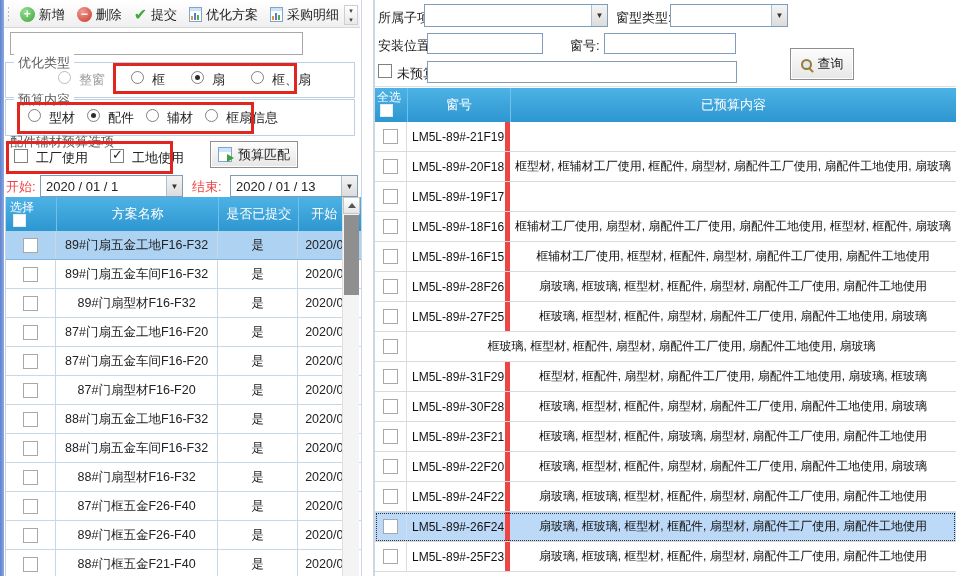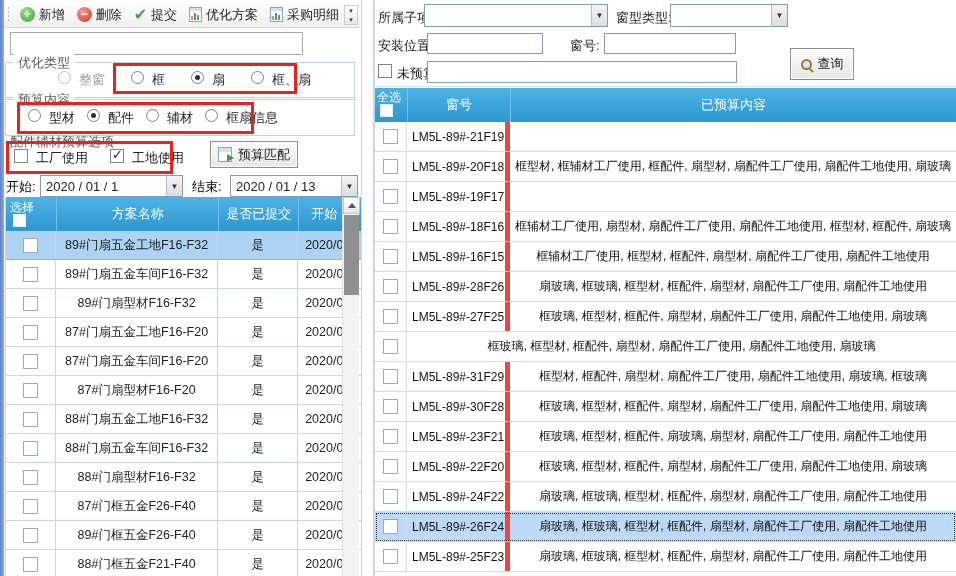--- a/index.html
+++ b/index.html
@@ -47,21 +47,21 @@
   .dis-text{color:#9c9c9c}
   .cb{width:14px;height:14px;border:1px solid #808080;background:#fff;position:relative;flex:none}
   .cb.checked::after{content:"✓";position:absolute;left:1px;top:-3px;font-size:13px;font-weight:bold;color:#1e1e1e}
   .sec-label{position:absolute;left:10px;top:133px;color:#5d5d5d;font-size:13px}
   .match-btn{position:absolute;left:210px;top:141px;width:88px;height:27px;border:1px solid #8e8e8e;
              background:linear-gradient(#fdfdfd,#e6e6e6);display:flex;align-items:center;justify-content:center;
              gap:6px;font-size:13px;box-shadow:inset 0 0 0 1px #fff}
   .ic-match{width:14px;height:15px;background:linear-gradient(#cfe4f7 30%,#fff 30%);border:1px solid #7da7cf;position:relative;flex:none}
   .ic-match::after{content:"";position:absolute;right:-3px;bottom:-1px;width:0;height:0;
                    border-left:7px solid #3f9e3f;border-top:4px solid transparent;border-bottom:4px solid transparent}
-  .date-label{position:absolute;font-size:13px;color:#000000}
+  .date-label{position:absolute;font-size:13px;color:#ef4444}
   .dcombo{position:absolute;height:22px;border:1px solid #7f9db9;background:#fff;display:flex;align-items:center;font-size:13px}
   .dcombo .dtext{flex:1;padding-left:5px;white-space:nowrap;overflow:hidden}
   .combo-arrow{width:16px;height:100%;border-left:1px solid #aebfd4;background:linear-gradient(#f4f4f4,#dcdcdc);
                display:flex;align-items:center;justify-content:center;font-size:8px;color:#333;flex:none}
 
   
   .ltable{position:absolute;left:5px;top:197px;width:357px;height:379px;overflow:hidden;border-left:1px solid #c2d4e6}
   .lhead{display:flex;height:34px;background:linear-gradient(#4db3e6,#2e96d0);color:#fff}
   .lhead .hc{border-left:1px solid #6fc0ea;display:flex;align-items:center;justify-content:center;font-size:13px}
   .lhead .hc:first-child{border-left:none}

